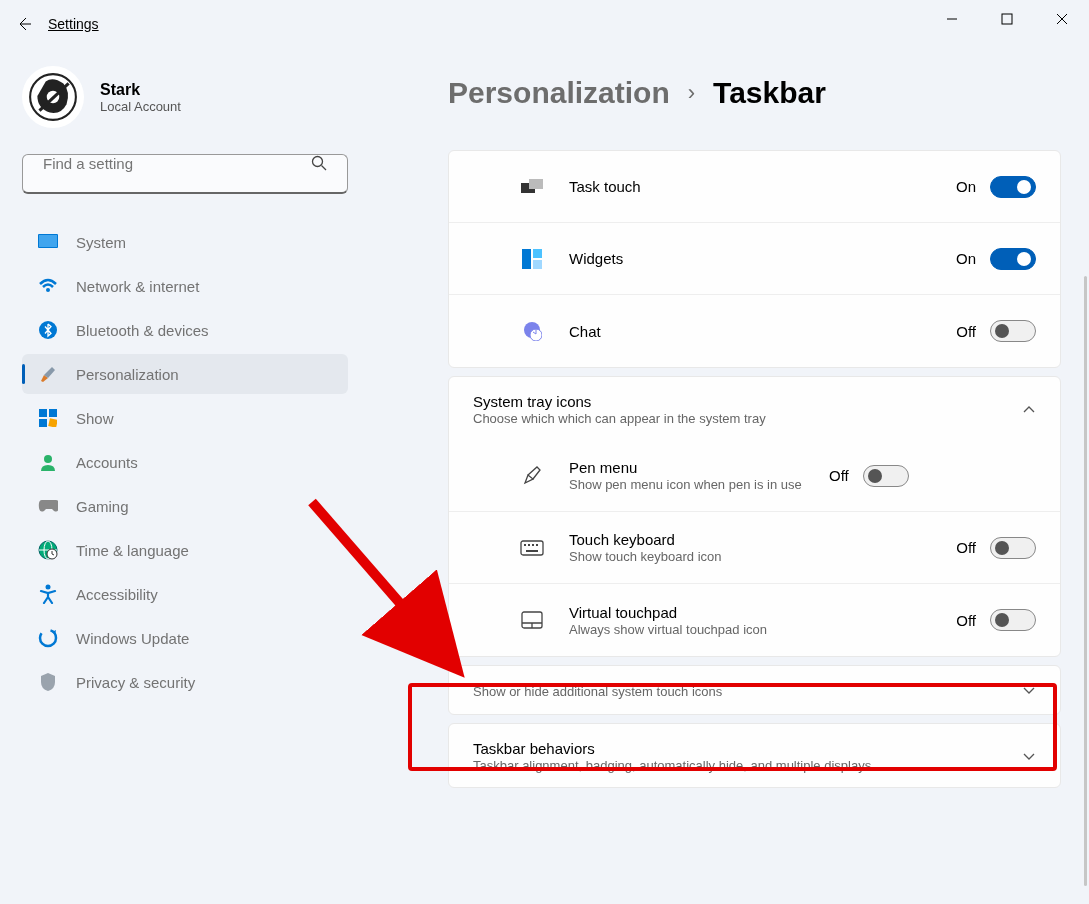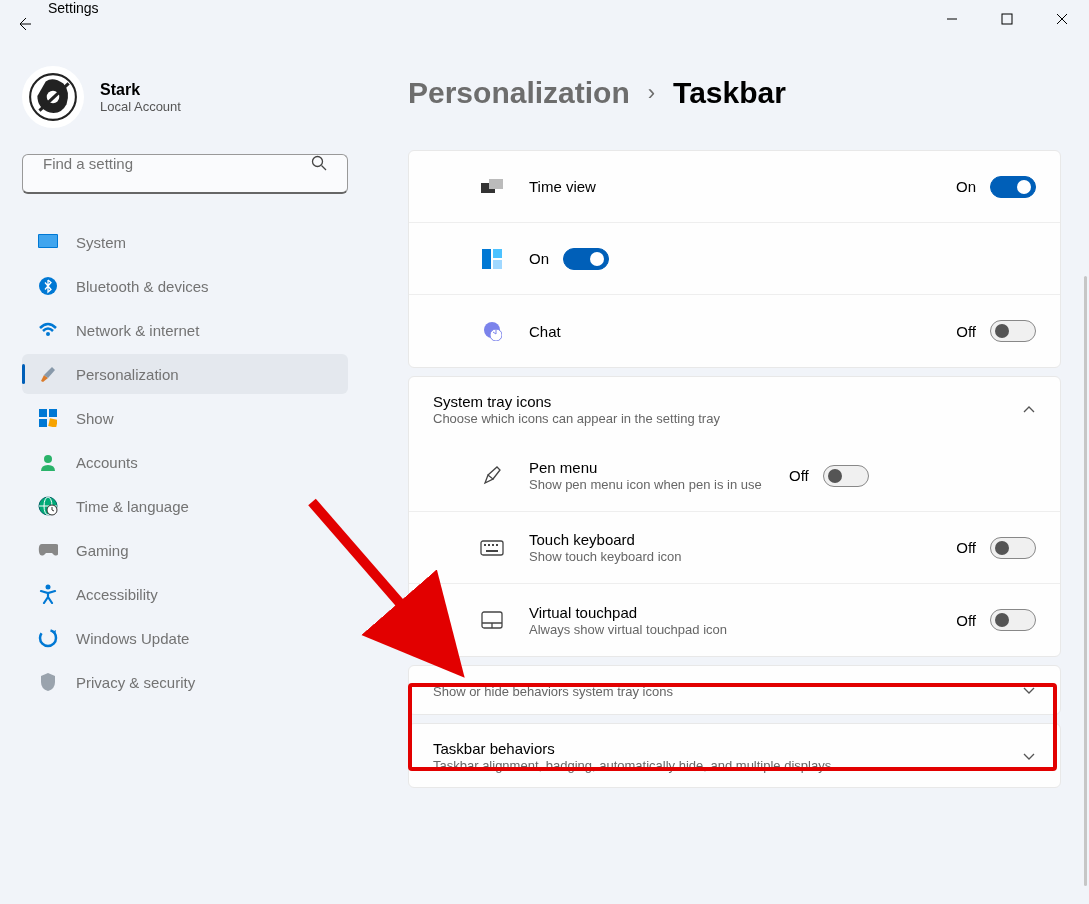--- a/index.html
+++ b/index.html
@@ -1,24 +1,24 @@
 <!DOCTYPE html>
 <html><head>
 <meta charset="utf-8">
 <style>
 * { box-sizing: border-box; margin: 0; padding: 0; font-family: "Segoe UI", Arial, sans-serif; }
 body { width: 1089px; height: 904px; background: #f1f4f9; overflow: hidden; position: relative; }
 
-.titlebar { height: 48px; display: flex; align-items: flex-start; }
+.titlebar { height: 48px; display: flex; align-items: center; text-decoration: underline; }
 .back-btn { width: 48px; height: 48px; display: flex; align-items: center; justify-content: center; cursor: pointer; }
 .title { font-size: 14px; color: #000; }
 .win-controls { position: absolute; right: 0; top: 0; display: flex; }
 .win-btn { width: 55px; height: 38px; display: flex; align-items: center; justify-content: center; cursor: pointer; }
 
-.content { display: flex; height: calc(100% - 48px); }
+.content { display: flex; height: calc(100% - 48px); gap: 40px; }
 .left-pane { width: 370px; padding: 18px 22px 0 22px; }
 .profile { display: flex; align-items: center; gap: 16px; margin-bottom: 26px; }
 .avatar { width: 62px; height: 62px; border-radius: 50%; background: #fff; display: flex; align-items: center; justify-content: center; }
 .avatar svg { width: 52px; height: 52px; }
 .user-name { font-size: 16px; font-weight: 600; color: #000; }
 .user-type { font-size: 13px; color: #555; }
 
 .search-box { width: 100%; height: 40px; border: 1px solid #999; border-bottom: 2px solid #666; border-radius: 6px; background: #fafbfd; display: flex; align-items: flex-start; padding: 0 20px; margin-bottom: 28px; }
 .search-input { flex: 1; border: none; background: transparent; outline: none; font-size: 15px; color: #555; }
 
@@ -115,36 +115,36 @@
         <span class="nav-icon">
             <svg width="20" height="16">
               <rect x="0" y="0" width="20" height="14" rx="1" fill="#0078d4"></rect>
               <rect x="1" y="1" width="18" height="12" fill="#41a5ee"></rect>
             </svg>
           </span>
         <span>System</span>
       </div>
       <div class="nav-item">
         <span class="nav-icon">
-            <svg width="18" height="18">
-              <circle cx="9" cy="9" r="9" fill="#0078d4"></circle>
-              <path d="M9 3 L12 5.5 L6 12.5 M6 5.5 L12 12.5 L9 15 L9 3" stroke="#fff" stroke-width="1.3" fill="none"></path>
-            </svg>
-          </span>
-        <span>Bluetooth &amp; devices</span>
-      </div>
-      <div class="nav-item">
-        <span class="nav-icon">
             <svg width="20" height="16">
               <path d="M2 6 Q10 -2 18 6" stroke="#0078d4" stroke-width="2.5" fill="none"></path>
               <path d="M5 9 Q10 4 15 9" stroke="#0078d4" stroke-width="2.5" fill="none"></path>
               <circle cx="10" cy="12" r="2" fill="#0078d4"></circle>
             </svg>
           </span>
         <span>Network &amp; internet</span>
+      </div>
+      <div class="nav-item">
+        <span class="nav-icon">
+            <svg width="18" height="18">
+              <circle cx="9" cy="9" r="9" fill="#0078d4"></circle>
+              <path d="M9 3 L12 5.5 L6 12.5 M6 5.5 L12 12.5 L9 15 L9 3" stroke="#fff" stroke-width="1.3" fill="none"></path>
+            </svg>
+          </span>
+        <span>Bluetooth &amp; devices</span>
       </div>
       <div class="nav-item active">
         <span class="nav-icon">
             <svg width="20" height="20">
               <path d="M3 17 L6 11 L10 14 L5 18 Z" fill="#da7b2b"></path>
               <path d="M6 11 L14 3 L17 6 L10 14 Z" fill="#8899aa"></path>
             </svg>
           </span>
         <span>Personalization</span>
       </div>
@@ -160,44 +160,44 @@
         <span>Show</span>
       </div>
       <div class="nav-item">
         <span class="nav-icon">
             <svg width="18" height="18">
               <circle cx="9" cy="6" r="4" fill="#2ab36a"></circle>
               <path d="M2 18 Q2 12 9 12 Q16 12 16 18 Z" fill="#2ab36a"></path>
             </svg>
           </span>
         <span>Accounts</span>
+      </div>
+      <div class="nav-item">
+        <span class="nav-icon">
+            <svg width="22" height="16">
+              <path d="M4 2 H18 Q22 2 21 10 Q20 15 16 13 L14 11 H8 L6 13 Q2 15 1 10 Q0 2 4 2 Z" fill="#888"></path>
+            </svg>
+          </span>
+        <span>Gaming</span>
       </div>
       <div class="nav-item">
         <span class="nav-icon">
             <svg width="20" height="20">
               <circle cx="10" cy="10" r="9" fill="#0a7"></circle>
               <circle cx="10" cy="10" r="9" fill="none" stroke="#066" stroke-width="1"></circle>
               <ellipse cx="10" cy="10" rx="4" ry="9" fill="none" stroke="#fff" stroke-width="1"></ellipse>
               <path d="M1 10 H19" stroke="#fff" stroke-width="1"></path>
               <circle cx="14" cy="14" r="5" fill="#fff" stroke="#333" stroke-width="1"></circle>
               <path d="M14 11 V14 L16 15" stroke="#333" stroke-width="1" fill="none"></path>
             </svg>
           </span>
         <span>Time &amp; language</span>
       </div>
       <div class="nav-item">
         <span class="nav-icon">
-            <svg width="22" height="16">
-              <path d="M4 2 H18 Q22 2 21 10 Q20 15 16 13 L14 11 H8 L6 13 Q2 15 1 10 Q0 2 4 2 Z" fill="#888"></path>
-            </svg>
-          </span>
-        <span>Gaming</span>
-      </div>
-      <div class="nav-item">
-        <span class="nav-icon">
             <svg width="18" height="20">
               <circle cx="9" cy="3" r="2.5" fill="#0078d4"></circle>
               <path d="M2 7 L9 9 L16 7 M9 9 V13 L5 19 M9 13 L13 19" stroke="#0078d4" stroke-width="2.2" fill="none" stroke-linecap="round"></path>
             </svg>
           </span>
         <span>Accessibility</span>
       </div>
       <div class="nav-item">
         <span class="nav-icon">
             <svg width="20" height="20">
@@ -227,35 +227,38 @@
 
     <div class="card-group">
       <div class="row indented">
         <span class="row-icon">
             <svg width="22" height="16">
               <rect x="0" y="4" width="14" height="10" fill="#333"></rect>
               <rect x="8" y="0" width="14" height="10" fill="#bbb"></rect>
             </svg>
           </span>
         <div class="row-text">
-            <div class="row-title">Time view</div>
+            <div class="row-title">Task touch</div>
           </div>
         <span class="row-state">On</span>
         <div class="toggle on">
             <div class="knob"></div>
           </div>
       </div>
       <div class="row indented">
         <span class="row-icon">
             <svg width="20" height="20">
               <rect x="0" y="0" width="9" height="20" fill="#0078d4"></rect>
               <rect x="11" y="0" width="9" height="9" fill="#4cc2ff"></rect>
               <rect x="11" y="11" width="9" height="9" fill="#a0d8ff"></rect>
             </svg>
           </span>
+        <div class="row-text">
+            <div class="row-title">Widgets</div>
+          </div>
         <span class="row-state">On</span>
         <div class="toggle on">
             <div class="knob"></div>
           </div>
       </div>
       <div class="row indented">
         <span class="row-icon">
             <svg width="20" height="20">
               <circle cx="10" cy="9" r="8" fill="#7b83eb"></circle>
               <circle cx="14" cy="14" r="6" fill="#fff" stroke="#7b83eb" stroke-width="1"></circle>
@@ -269,21 +272,21 @@
         <div class="toggle">
             <div class="knob"></div>
           </div>
       </div>
     </div>
 
     <div class="card-group">
       <div class="section-header">
         <div class="row-text">
           <div class="row-title">System tray icons</div>
-          <div class="row-sub">Choose which icons can appear in the setting tray</div>
+          <div class="row-sub">Choose which which can appear in the system tray</div>
         </div>
         <span class="chev"><svg width="14" height="10">
               <path d="M2 7 L7 2 L12 7" stroke="#555" stroke-width="1.3" fill="none"></path>
             </svg></span>
       </div>
       <div class="row indented">
         <span class="row-icon">
             <svg width="22" height="22">
               <path d="M4 18 L7 10 L12 14 Z" fill="none" stroke="#444" stroke-width="1.3"></path>
               <path d="M7 10 L16 2 L19 5 L12 14" fill="none" stroke="#444" stroke-width="1.3"></path>
@@ -332,21 +335,21 @@
         <span class="row-state">Off</span>
         <div class="toggle">
             <div class="knob"></div>
           </div>
       </div>
     </div>
 
     <div class="card-group">
       <div class="section-header">
         <div class="row-text">
-          <div class="row-sub">Show or hide behaviors system tray icons</div>
+          <div class="row-sub">Show or hide additional system touch icons</div>
         </div>
         <span class="chev"><svg width="14" height="10">
               <path d="M2 2 L7 7 L12 2" stroke="#555" stroke-width="1.3" fill="none"></path>
             </svg></span>
       </div>
     </div>
 
     <div class="card-group">
       <div class="section-header">
         <div class="row-text">

